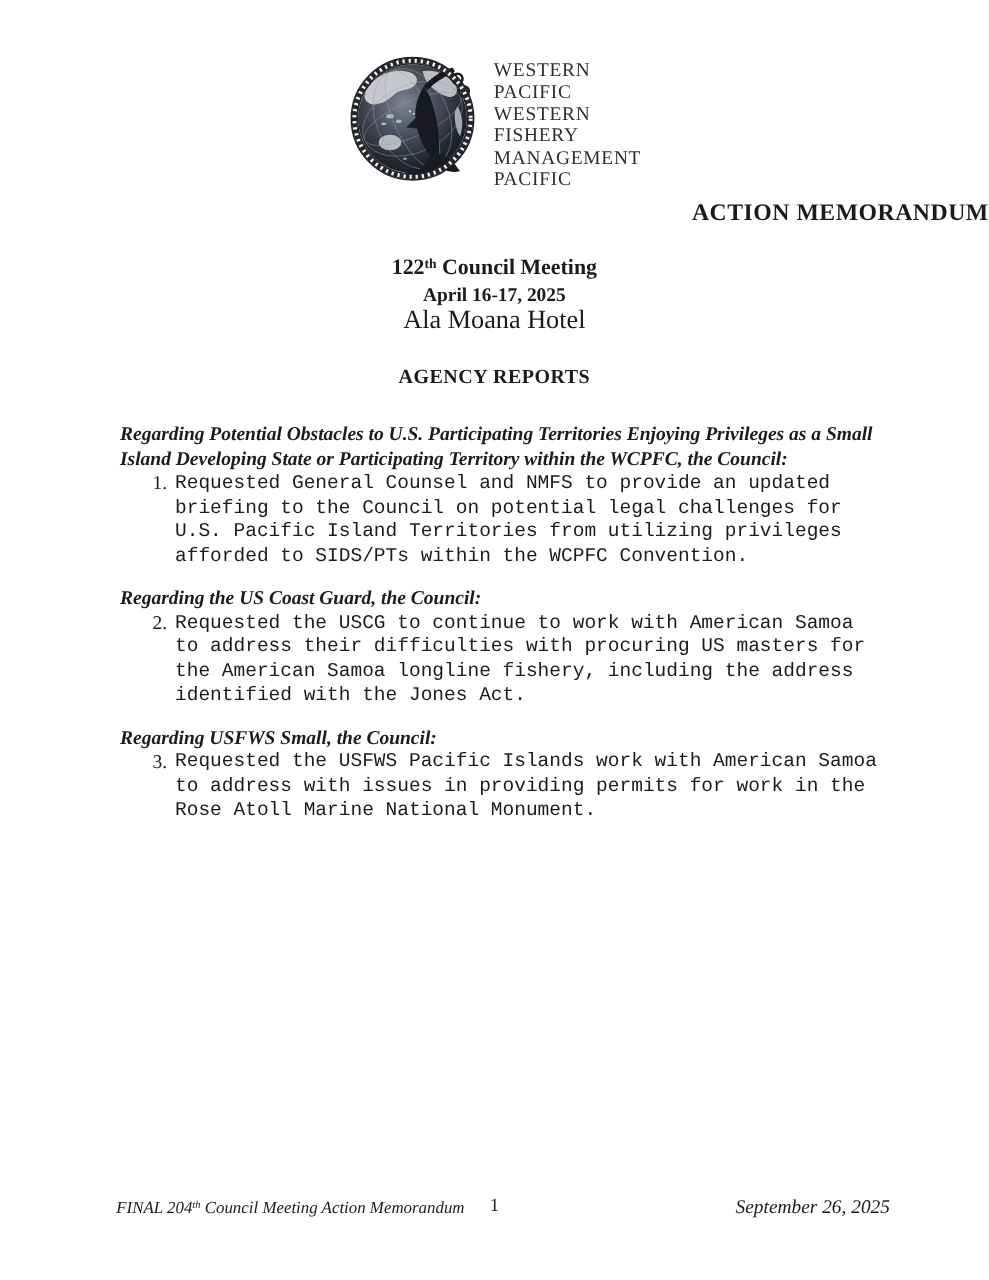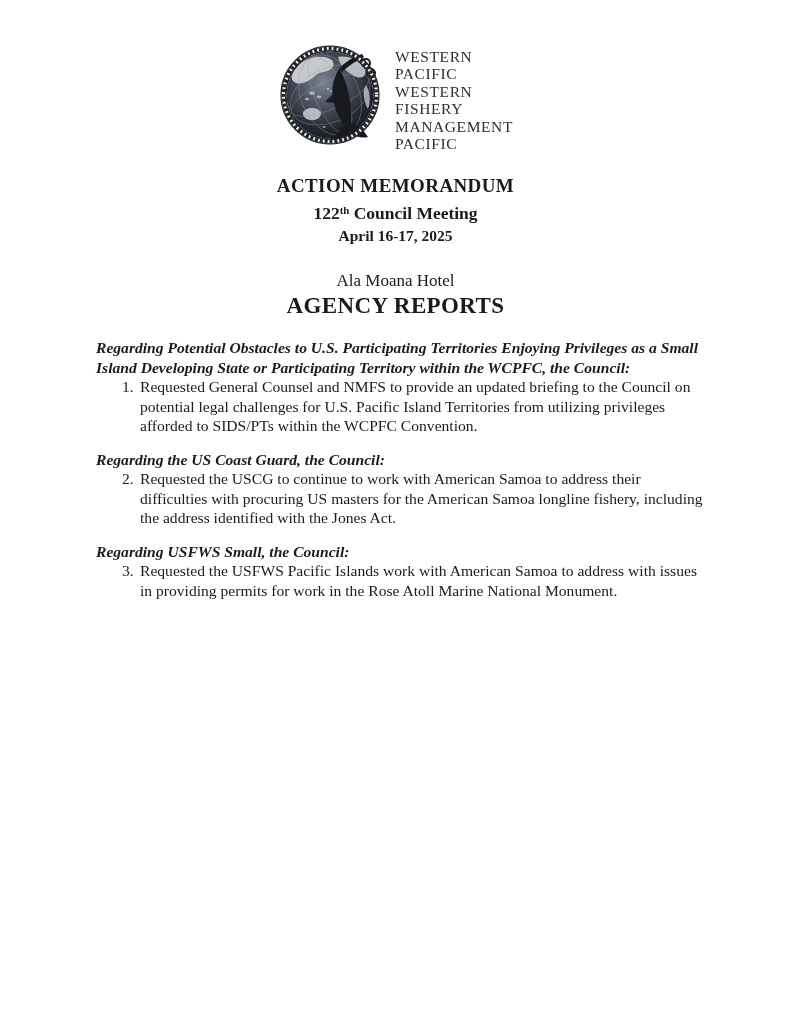--- a/index.html
+++ b/index.html
@@ -25,37 +25,37 @@
     display:flex;justify-content:center;align-items:flex-start;gap:7px;
   }
   .logo-globe{width:110px;height:104px;flex:none;}
   .logo-text{
     font-size:15.5px;line-height:17.4px;
     letter-spacing:0.6px;color:#2e2e2e;
     padding-top:3px;white-space:nowrap;
   }
   
   .center-line{position:absolute;left:0;right:0;text-align:center;}
-  .doc-title{top:175px;font-size:19px;font-weight:bold;letter-spacing:0.4px;}
+  .doc-title{top:160px;font-size:19px;font-weight:bold;letter-spacing:0.4px;text-align:right;}
   .meeting-block{top:202px;}
   .mt1{font-size:17.5px;font-weight:bold;line-height:22px;}
   .mt2{font-size:15.5px;font-weight:bold;line-height:19px;}
-  .mt3{font-size:17px;line-height:18px;margin-top:27px;}
+  .mt3{font-size:21px;line-height:18px;}
   .mt4{font-size:15.5px;line-height:18px;}
-  .agency-title{top:293px;font-size:23px;font-weight:bold;letter-spacing:0.4px;}
+  .agency-title{top:293px;font-size:16px;font-weight:bold;letter-spacing:0.4px;}
   
   .body-text{
     position:absolute;top:338px;left:96px;width:612px;
     font-size:15.6px;line-height:19.5px;
   }
   .section{margin-bottom:14px;}
   .section-heading{font-weight:bold;font-style:italic;}
   .item{display:flex;}
   .item-num{flex:none;width:18px;margin-left:26px;}
-  .item-text{flex:1;}
+  .item-text{flex:1;font-family:Liberation Mono, monospace;}
   
   .footer{
     position:absolute;top:957px;left:93px;right:79px;
     display:flex;justify-content:space-between;align-items:baseline;
   }
   .f-left{font-style:italic;font-size:13.5px;}
   .f-page{
     position:absolute;left:0;right:14px;text-align:center;
     font-size:15px;font-style:normal;
   }
@@ -162,14 +162,19 @@
     <div class="section">
       <div class="section-heading">Regarding USFWS Small, the Council:</div>
       <div class="item">
         <span class="item-num">3.</span>
         <span class="item-text">Requested the USFWS Pacific Islands work with American Samoa to address with issues in providing permits for work in the Rose Atoll Marine National Monument.</span>
       </div>
     </div>
 
   </div>
 
+  <div class="footer">
+    <span class="f-left"><span>FINAL 204</span><sup class="ord">th</sup><span> Council Meeting Action Memorandum</span></span>
+    <span class="f-page">1</span>
+    <span class="f-date">September 26, 2025</span>
+  </div>
 
 </div>
 
 </body></html>

